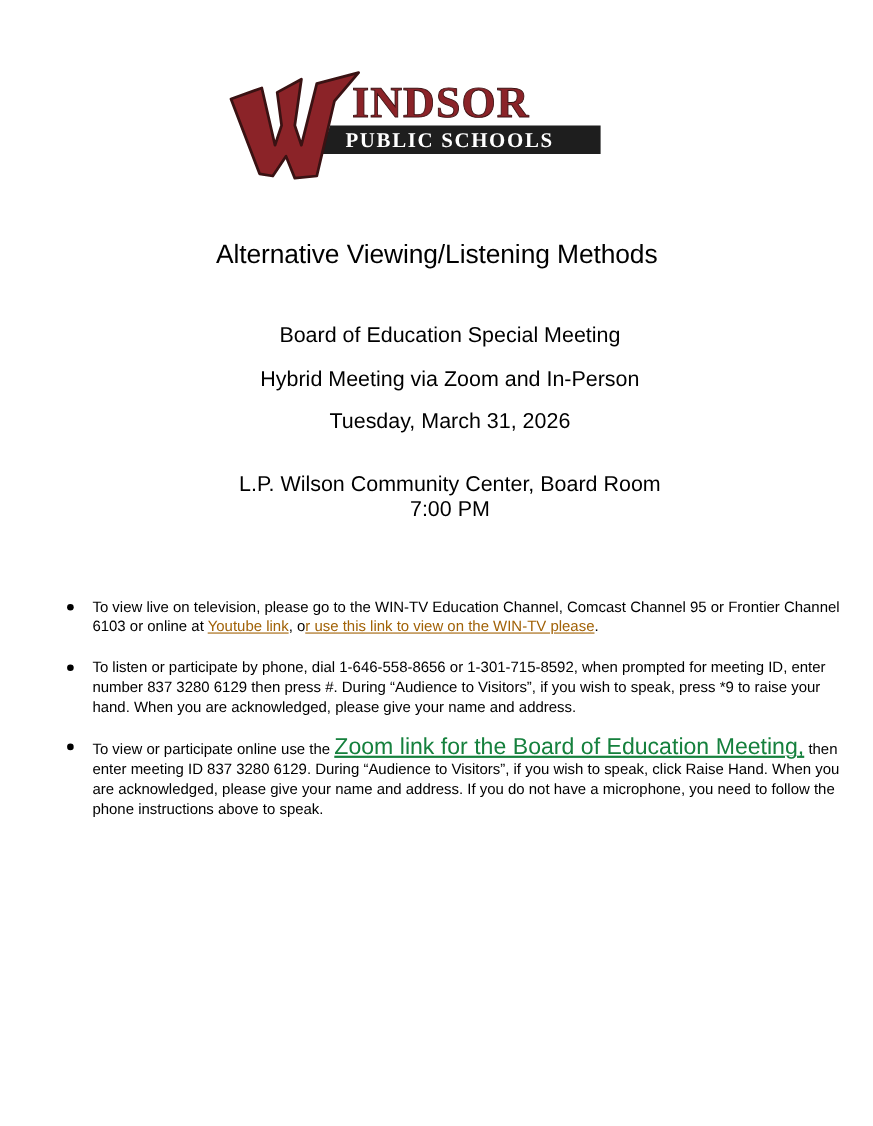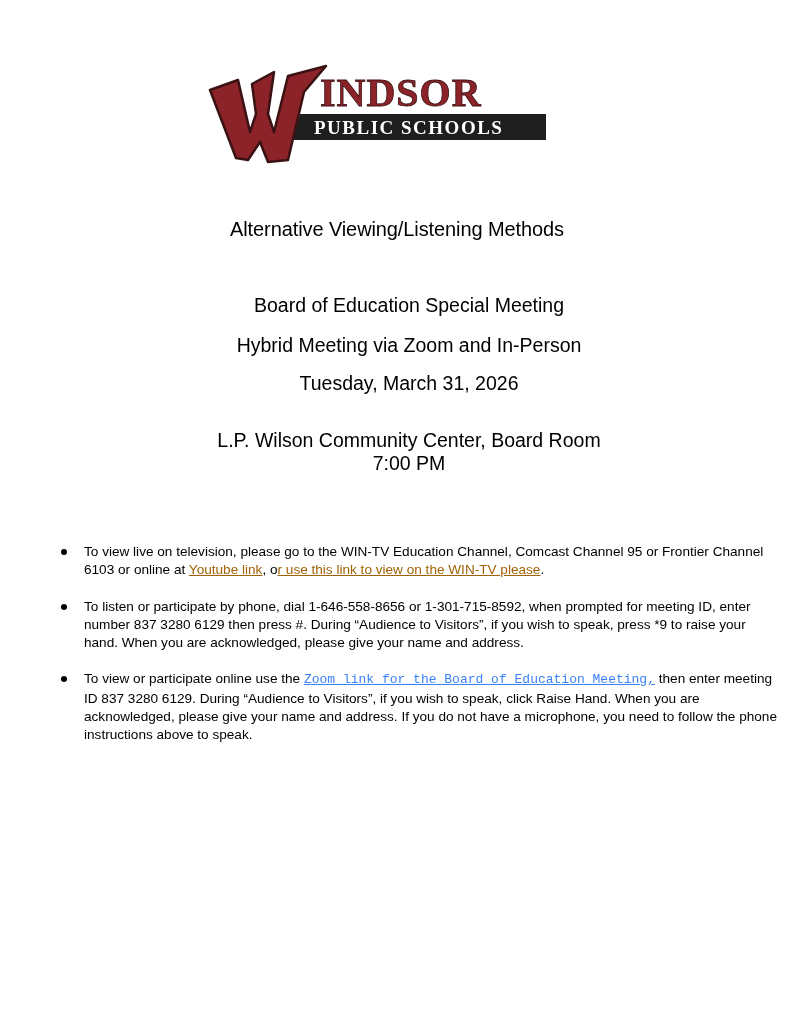--- a/index.html
+++ b/index.html
@@ -3,36 +3,36 @@
   <meta charset="utf-8">
   <style>
     html, body { margin: 0; padding: 0; background: #ffffff; }
     body {
       width: 794px; height: 1024px; position: relative; overflow: hidden;
       font-family: "Liberation Sans", sans-serif; color: #000;
     }
     .logo { position: absolute; left: 208px; top: 62px; width: 346px; height: 104px; }
     .title {
       position: absolute; left: 0; width: 794px; top: 218px; text-align: center;
-      font-size: 20px; letter-spacing: -0.1px;
+      font-size: 24px; letter-spacing: -0.1px;
     }
     .subline {
       position: absolute; left: 0; width: 794px; text-align: center; font-size: 19.5px; margin-left: 12px;
     }
     ul.items {
       position: absolute; left: 58px; top: 543px; width: 720px; margin: 0; padding: 0; list-style: none;
       font-size: 13.6px; line-height: 18.3px;
     }
     ul.items li { position: relative; padding-left: 26px; margin-bottom: 18px; }
     ul.items li .bullet {
       position: absolute; left: 3px; top: 6px; width: 6px; height: 6px; border-radius: 50%; background: #000;
     }
     ul.items li .bullet.link-bullet { background: #1155cc; }
     a.lnk { color: #a16207; text-decoration: underline; }
-    a.serif-lnk { font-family: Liberation Mono, monospace; font-size: 13px; color: #3b82f6; text-decoration: underline; }
+    a.serif-lnk { font-family: Liberation Sans, sans-serif; font-size: 21px; color: #15803d; text-decoration: underline; }
     .condensed { font-size: 13.3px; letter-spacing: -0.35px; }
   </style>
 </head>
 <body>
 
 <svg class="logo" viewBox="0 0 346 104" xmlns="http://www.w3.org/2000/svg">
 
   <polygon points="92,52 338,52 338,78 84,78" fill="#1e1e1e"></polygon>
 
   <g>

